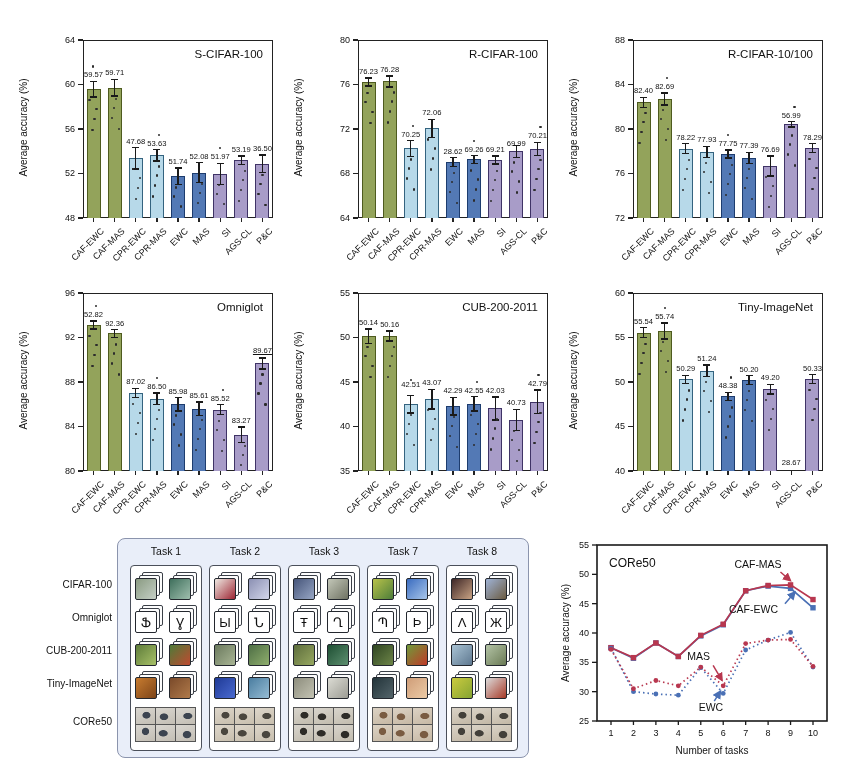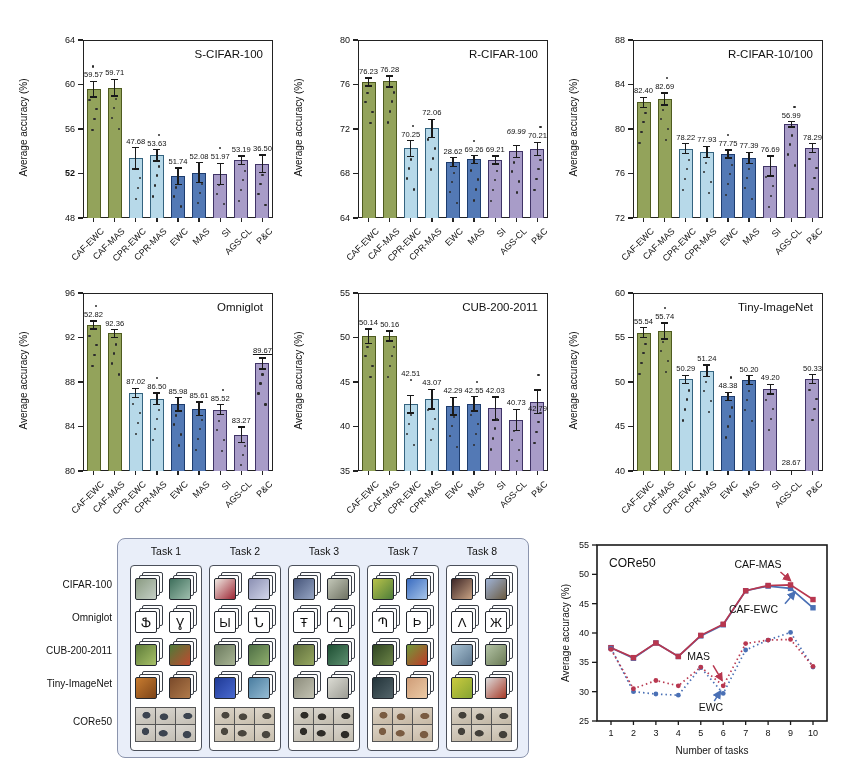--- a/index.html
+++ b/index.html
@@ -33,21 +33,21 @@
 </style>
 </head>
 <body>
 
 <div class="chart-cell" style="left:28px;top:22px">
     <div class="plot-frame" style="left: 55px; top: 18px; width: 190px; height: 178px;"></div>
     <div class="ylab" style="left: -65px; top: 100px; width: 120px;">Average accuracy (%)</div>
     <div class="chart-title" style="right: 27px; top: 26px;">S-CIFAR-100</div>
     <div class="ytick-label" style="left: 17px; top: 190.5px;">48</div>
     <div class="ytick-mark" style="left: 50px; top: 195.3px;"></div>
-    <div class="ytick-label" style="left: 17px; top: 146px; font-weight: bold;">52</div>
+    <div class="ytick-label" style="left: 17px; top: 146px;">52</div>
     <div class="ytick-mark" style="left: 50px; top: 150.8px;"></div>
     <div class="ytick-label" style="left: 17px; top: 101.5px;">56</div>
     <div class="ytick-mark" style="left: 50px; top: 106.3px;"></div>
     <div class="ytick-label" style="left: 17px; top: 57px;">60</div>
     <div class="ytick-mark" style="left: 50px; top: 61.8px;"></div>
     <div class="ytick-label" style="left: 17px; top: 12.5px;">64</div>
     <div class="ytick-mark" style="left: 50px; top: 17.3px;"></div>
     <div class="xtick-mark" style="left: 64.8556px; top: 196px;"></div>
     <div class="xcat-label" style="right: 191.444px; top: 204px;">CAF-EWC</div>
     <div class="bar" style="left: 58.5556px; top: 67.2837px; width: 14px; height: 128.716px; background: rgb(147, 163, 91); border-color: rgb(78, 91, 31); border-bottom-width: 0px;"></div>
@@ -240,21 +240,21 @@
     <div class="jdot" style="left: 193.122px; top: 148.039px;"></div>
     <div class="jdot" style="left: 191.122px; top: 157.039px;"></div>
     <div class="jdot" style="left: 189.122px; top: 167.039px;"></div>
     <div class="jdot" style="left: 187.122px; top: 178.039px;"></div>
     <div class="xtick-mark" style="left: 212.633px; top: 196px;"></div>
     <div class="xcat-label" style="right: 43.6667px; top: 204px;">AGS-CL</div>
     <div class="bar" style="left: 206.333px; top: 129.361px; width: 14px; height: 66.6387px; background: rgb(168, 156, 200); border-color: rgb(63, 51, 102); border-bottom-width: 0px;"></div>
     <div class="err-line" style="left: 212.633px; top: 123.243px; height: 12.2375px;"></div>
     <div class="err-cap" style="left: 209.833px; top: 122.543px; width: 7px;"></div>
     <div class="err-cap" style="left: 209.833px; top: 134.78px; width: 7px;"></div>
-    <div class="bar-label" style="left: 192.333px; top: 105px; font-style: italic;">69.99</div>
+    <div class="bar-label" style="left: 192.333px; top: 117px;">69.99</div>
     <div class="jdot" style="left: 210.233px; top: 139.361px;"></div>
     <div class="jdot" style="left: 208.233px; top: 148.361px;"></div>
     <div class="jdot" style="left: 215.233px; top: 158.361px;"></div>
     <div class="jdot" style="left: 213.233px; top: 169.361px;"></div>
     <div class="xtick-mark" style="left: 233.744px; top: 196px;"></div>
     <div class="xcat-label" style="right: 22.5556px; top: 204px;">P&amp;C</div>
     <div class="bar" style="left: 227.444px; top: 126.914px; width: 14px; height: 69.0862px; background: rgb(168, 156, 200); border-color: rgb(63, 51, 102); border-bottom-width: 0px;"></div>
     <div class="err-line" style="left: 233.744px; top: 120.239px; height: 13.35px;"></div>
     <div class="err-cap" style="left: 230.944px; top: 119.539px; width: 7px;"></div>
     <div class="err-cap" style="left: 230.944px; top: 132.889px; width: 7px;"></div>
@@ -533,21 +533,21 @@
     <div class="jdot" style="left: 89.5667px; top: 71.076px;"></div>
     <div class="jdot" style="left: 87.5667px; top: 80.076px;"></div>
     <div class="jdot" style="left: 85.5667px; top: 90.076px;"></div>
     <div class="jdot" style="left: 83.5667px; top: 101.076px;"></div>
     <div class="xtick-mark" style="left: 107.078px; top: 196px;"></div>
     <div class="xcat-label" style="right: 149.222px; top: 204px;">CPR-EWC</div>
     <div class="bar" style="left: 100.778px; top: 129.161px; width: 14px; height: 66.839px; background: rgb(183, 217, 233); border-color: rgb(52, 99, 127); border-bottom-width: 0px;"></div>
     <div class="err-line" style="left: 107.078px; top: 120.261px; height: 17.8px;"></div>
     <div class="err-cap" style="left: 104.278px; top: 119.561px; width: 7px;"></div>
     <div class="err-cap" style="left: 104.278px; top: 137.361px; width: 7px;"></div>
-    <div class="bar-label" style="left: 86.7778px; top: 94px;">42.51</div>
+    <div class="bar-label" style="left: 86.7778px; top: 105px;">42.51</div>
     <div class="jdot" style="left: 106.678px; top: 139.161px;"></div>
     <div class="jdot" style="left: 104.678px; top: 148.161px;"></div>
     <div class="jdot" style="left: 102.678px; top: 158.161px;"></div>
     <div class="jdot" style="left: 109.678px; top: 169.161px;"></div>
     <div class="jdot" style="left: 106.778px; top: 104.261px;"></div>
     <div class="xtick-mark" style="left: 128.189px; top: 196px;"></div>
     <div class="xcat-label" style="right: 128.111px; top: 204px;">CPR-MAS</div>
     <div class="bar" style="left: 121.889px; top: 124.177px; width: 14px; height: 71.823px; background: rgb(183, 217, 233); border-color: rgb(52, 99, 127); border-bottom-width: 0px;"></div>
     <div class="err-line" style="left: 128.189px; top: 114.387px; height: 19.58px;"></div>
     <div class="err-cap" style="left: 125.389px; top: 113.687px; width: 7px;"></div>
@@ -601,21 +601,21 @@
     <div class="jdot" style="left: 210.233px; top: 155.003px;"></div>
     <div class="jdot" style="left: 208.233px; top: 164.003px;"></div>
     <div class="jdot" style="left: 215.233px; top: 174.003px;"></div>
     <div class="jdot" style="left: 213.233px; top: 185.003px;"></div>
     <div class="xtick-mark" style="left: 233.744px; top: 196px;"></div>
     <div class="xcat-label" style="right: 22.5556px; top: 204px;">P&amp;C</div>
     <div class="bar" style="left: 227.444px; top: 126.669px; width: 14px; height: 69.331px; background: rgb(168, 156, 200); border-color: rgb(63, 51, 102); border-bottom-width: 0px;"></div>
     <div class="err-line" style="left: 233.744px; top: 115.099px; height: 23.14px;"></div>
     <div class="err-cap" style="left: 230.944px; top: 114.399px; width: 7px;"></div>
     <div class="err-cap" style="left: 230.944px; top: 137.539px; width: 7px;"></div>
-    <div class="bar-label" style="left: 213.444px; top: 104.099px; margin-top: 25px;">42.79</div>
+    <div class="bar-label" style="left: 213.444px; top: 104.099px;">42.79</div>
     <div class="jdot" style="left: 236.344px; top: 136.669px;"></div>
     <div class="jdot" style="left: 234.344px; top: 145.669px;"></div>
     <div class="jdot" style="left: 232.344px; top: 155.669px;"></div>
     <div class="jdot" style="left: 230.344px; top: 166.669px;"></div>
     <div class="jdot" style="left: 234.444px; top: 99.099px;"></div>
   </div>
 <div class="chart-cell" style="left:578px;top:275px">
     <div class="plot-frame" style="left: 55px; top: 18px; width: 190px; height: 178px;"></div>
     <div class="ylab" style="left: -65px; top: 100px; width: 120px;">Average accuracy (%)</div>
     <div class="chart-title" style="right: 27px; top: 26px;">Tiny-ImageNet</div>

